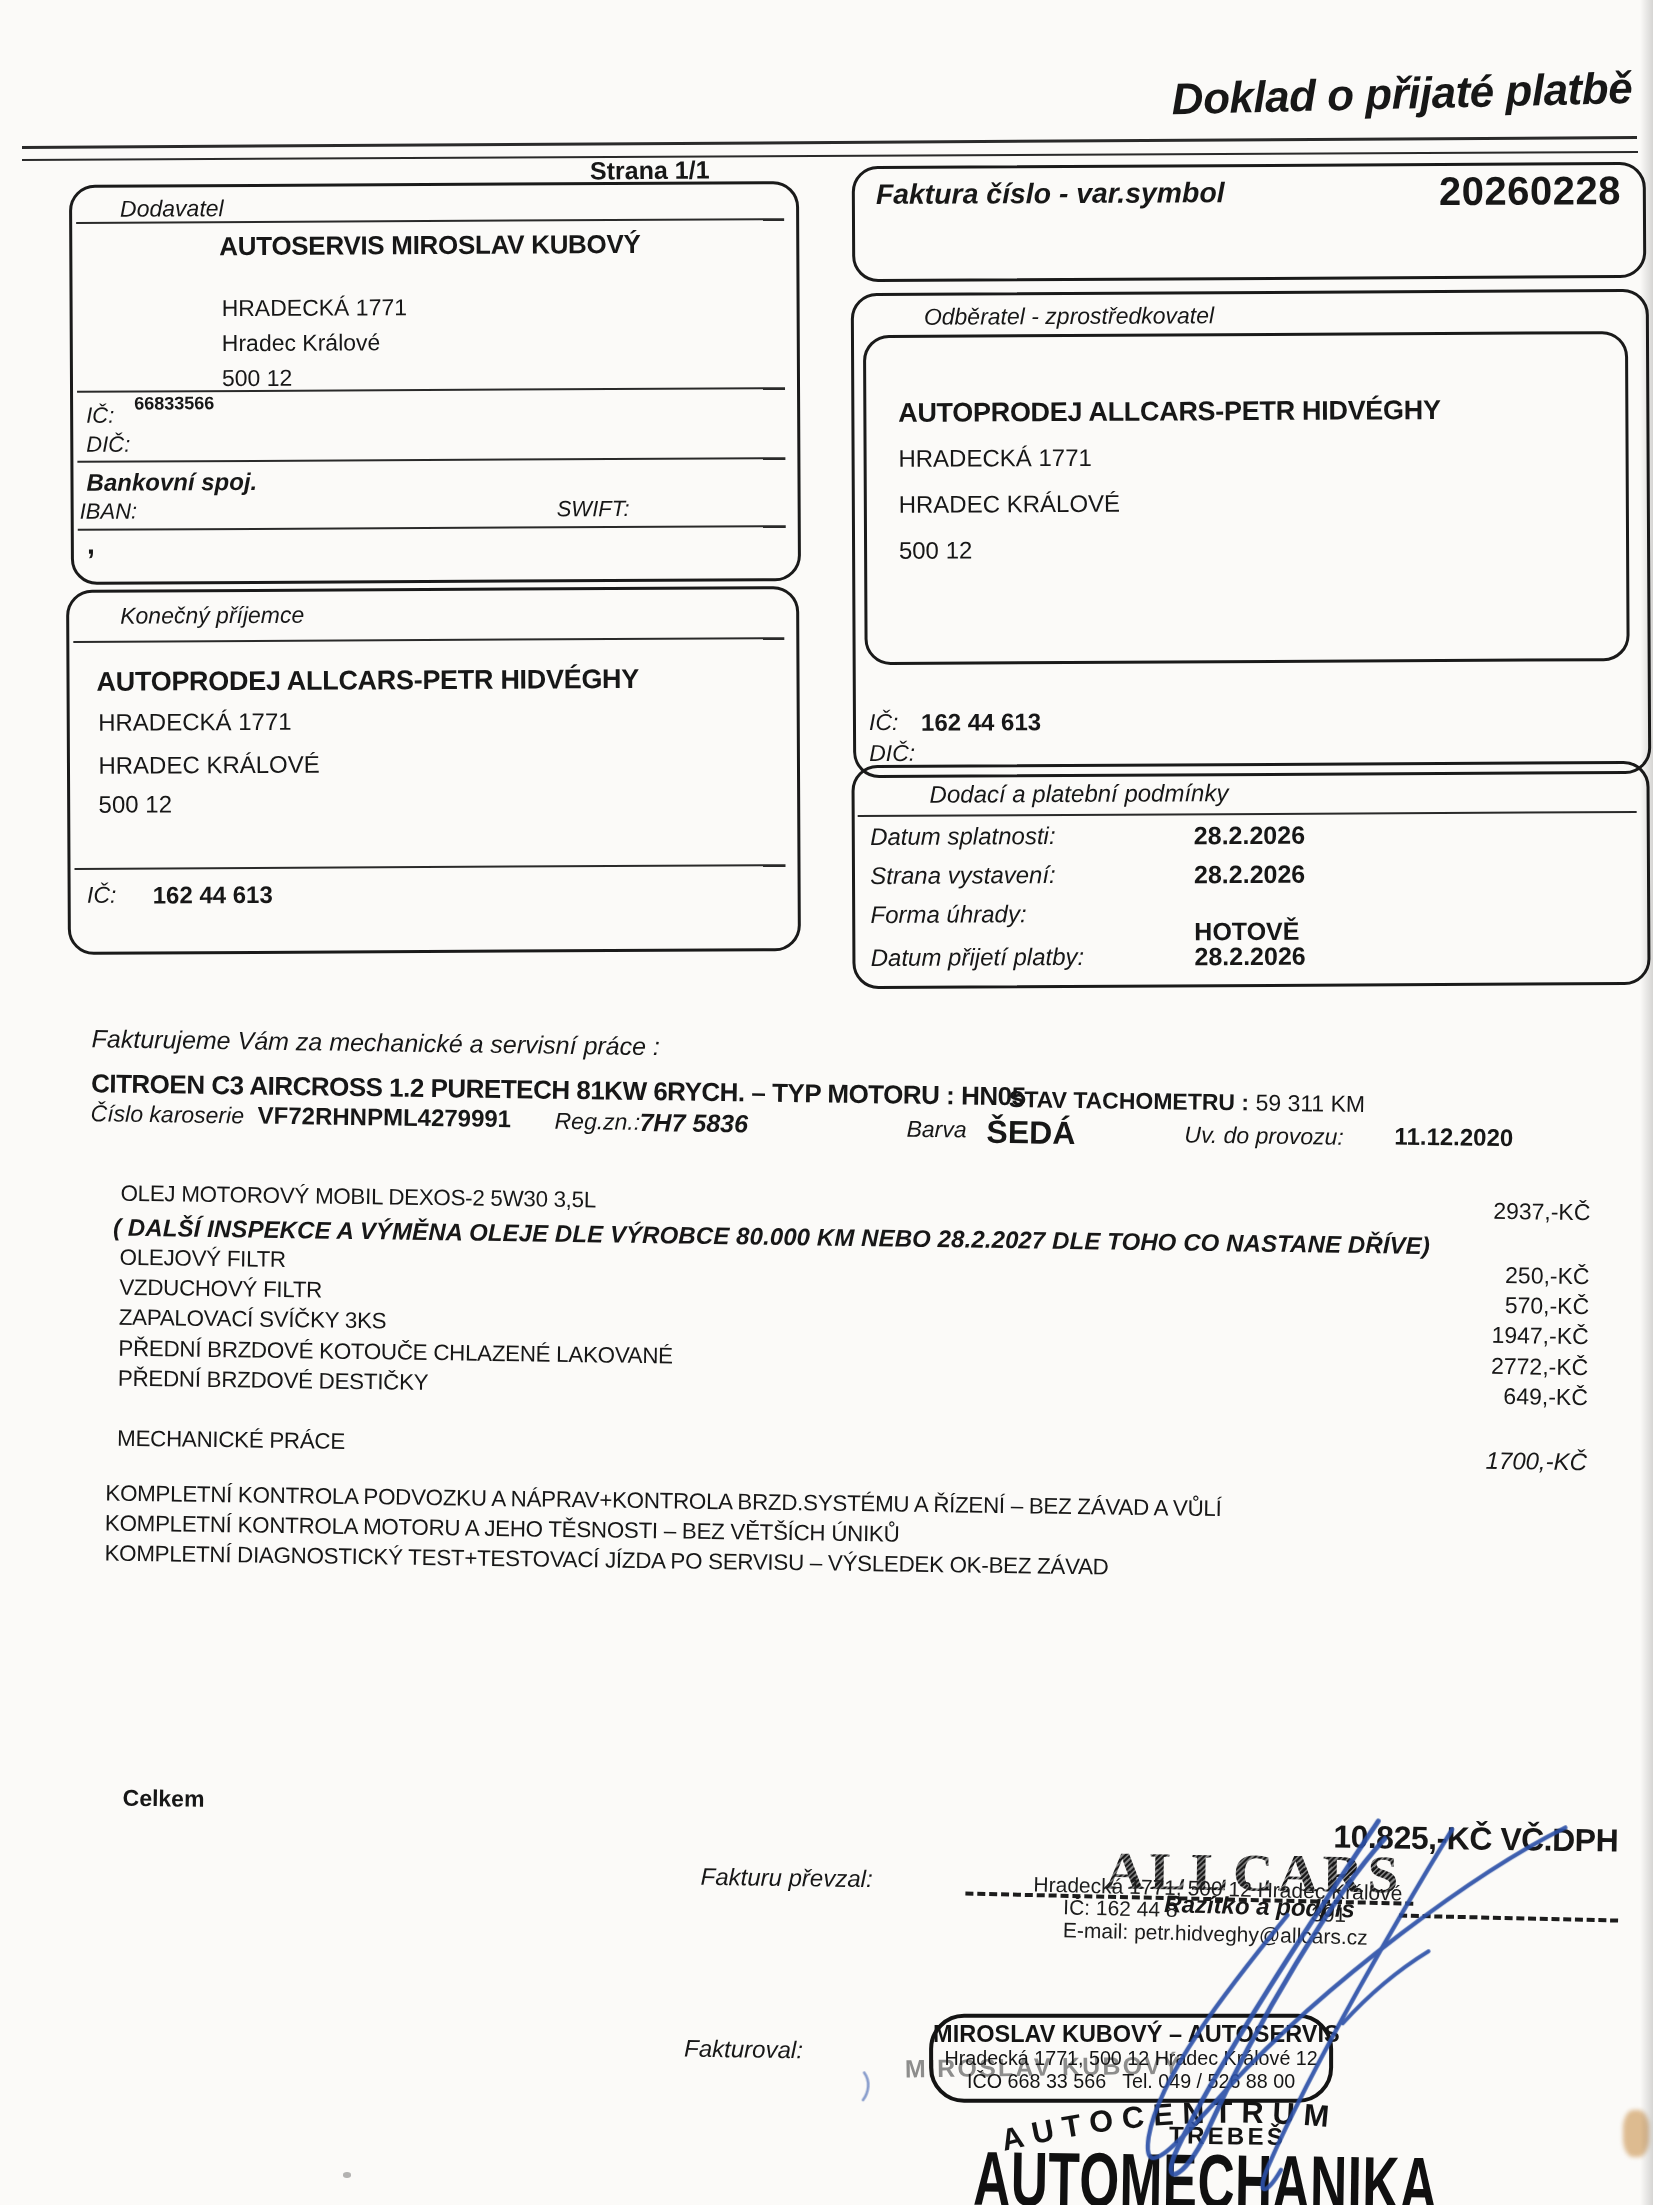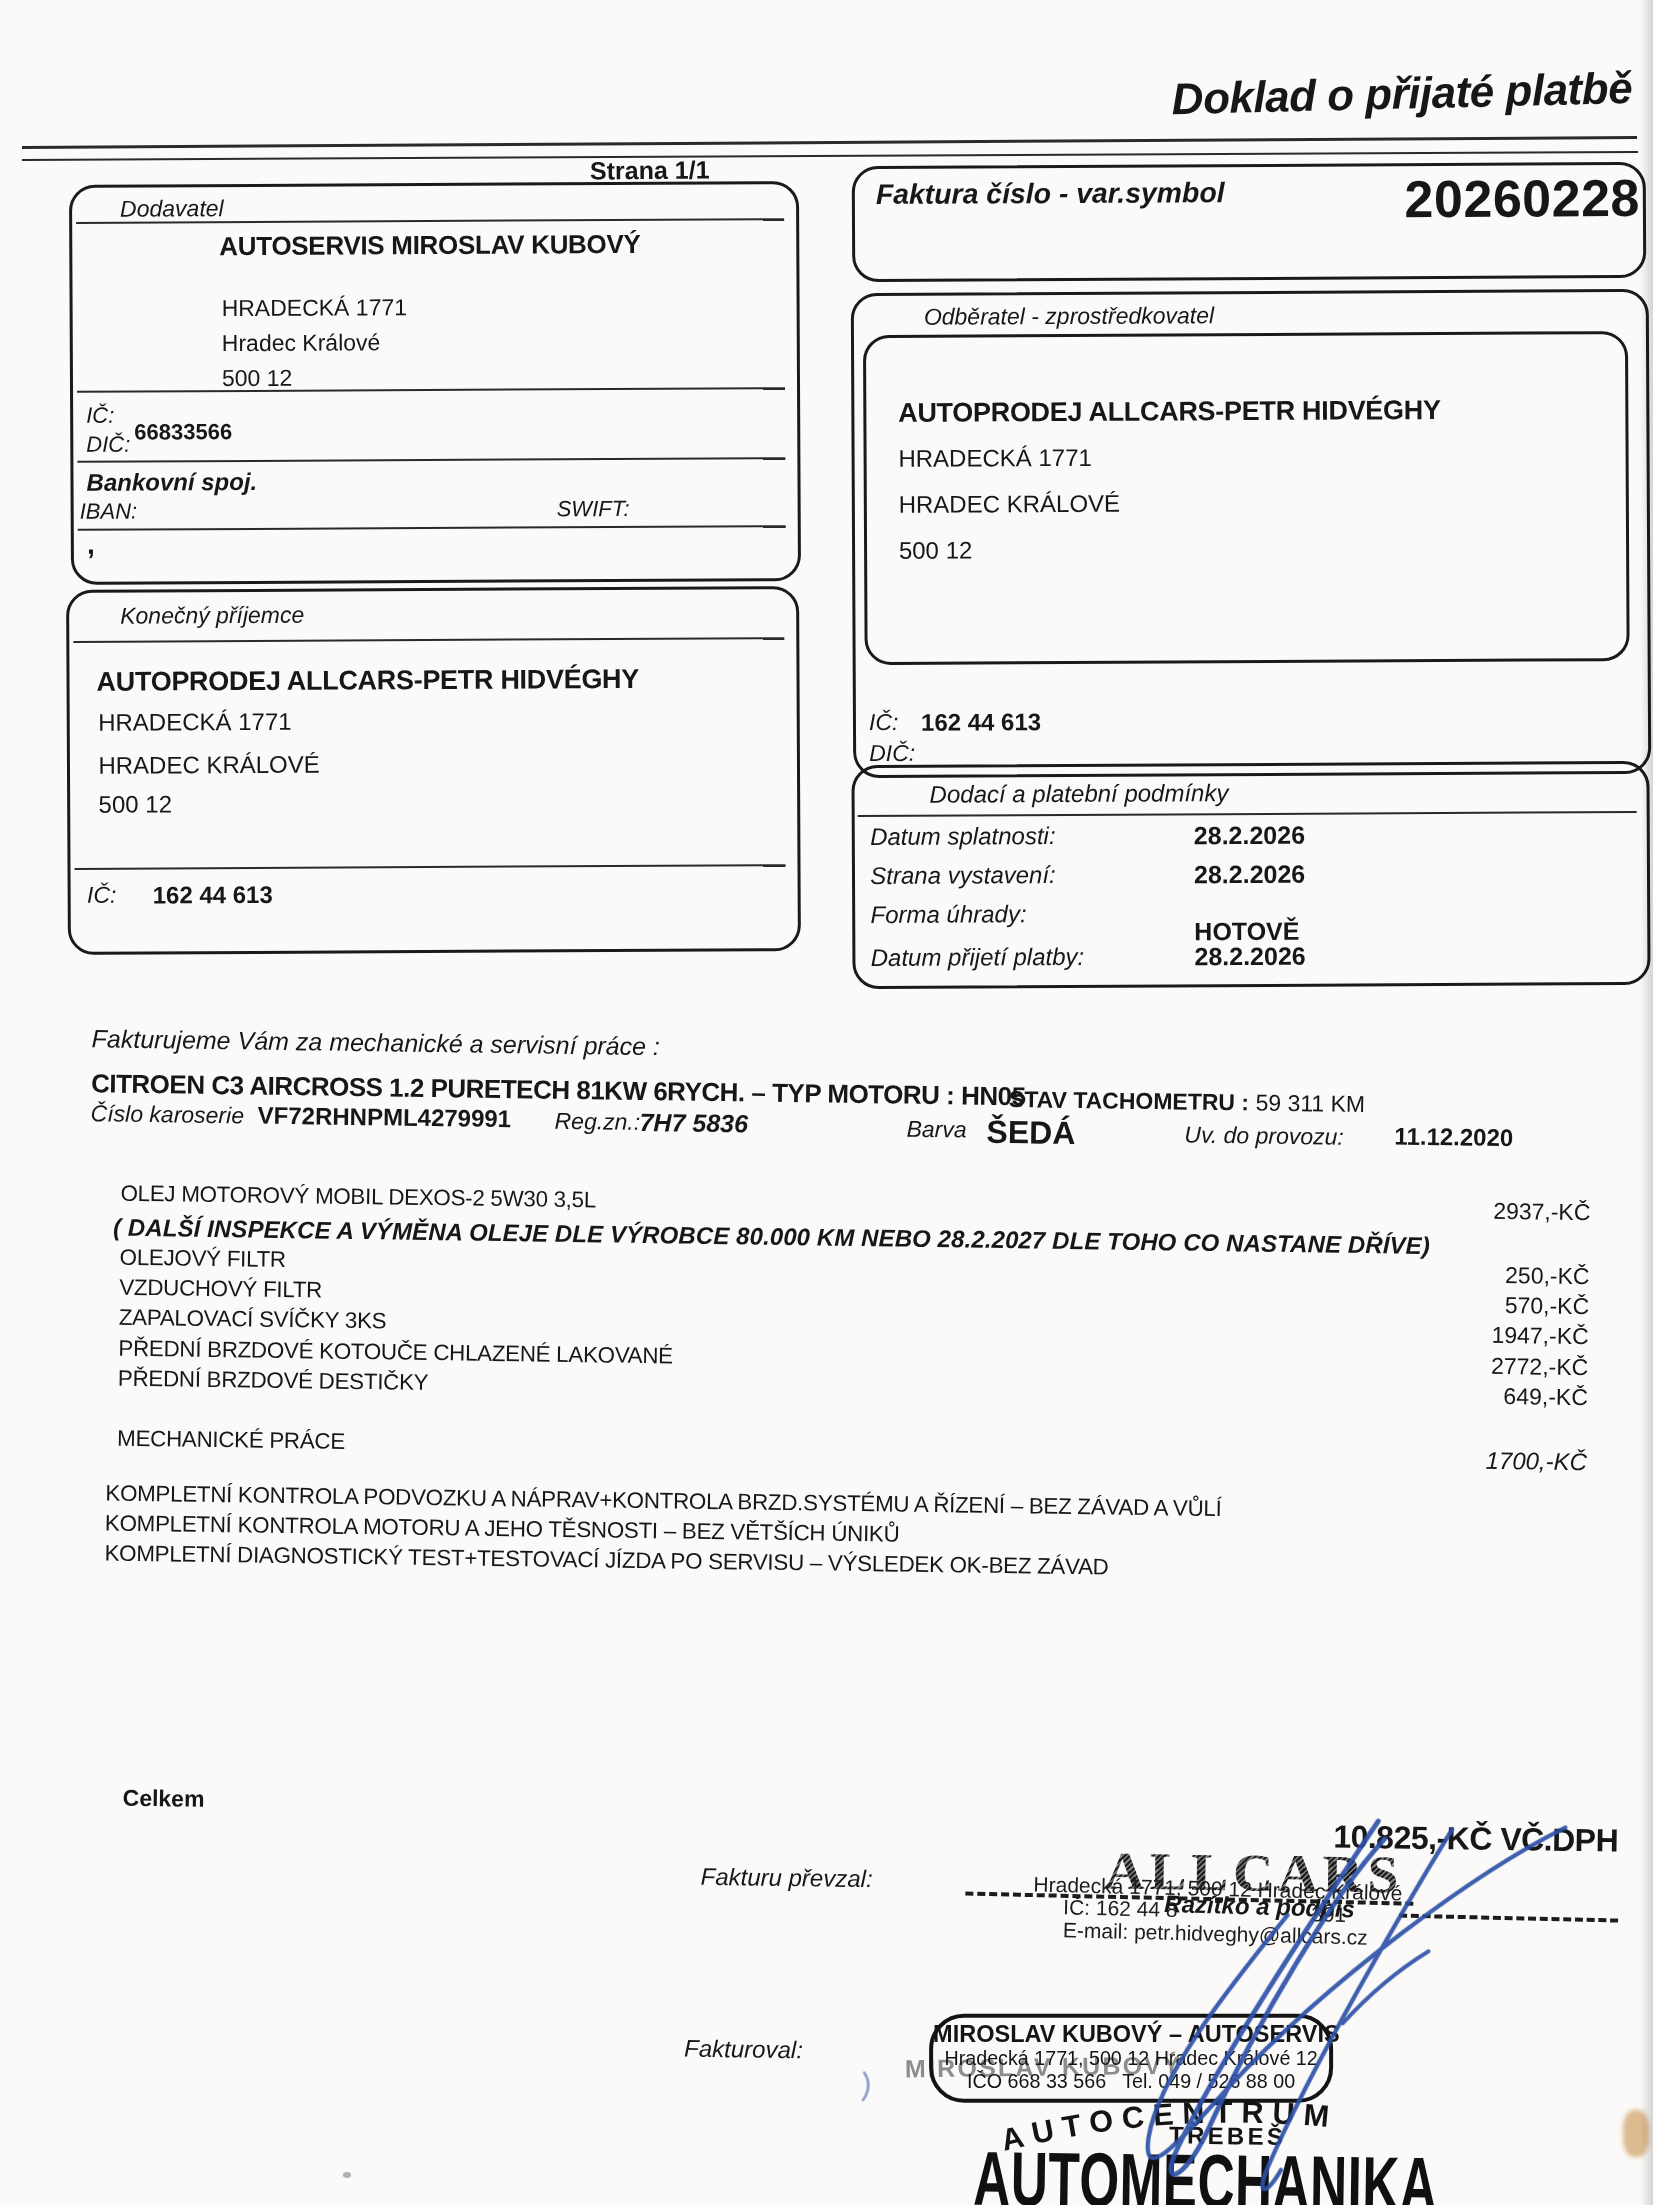--- a/index.html
+++ b/index.html
@@ -48,33 +48,33 @@
 
   <div class="box" style="left:70px;top:183px;width:724px;height:394px">
     <div class="abs lbl" style="left:48px;top:7.7px">Dodavatel</div>
     <div class="hr" style="left:4.4px;top:34px;width:708px;height:1.6px"></div>
     <div class="abs b" style="left:147px;top:44px;font-size:26px;letter-spacing:-0.3px">AUTOSERVIS MIROSLAV KUBOVÝ</div>
     <div class="abs" style="left:149px;top:108px;font-size:23px">HRADECKÁ 1771</div>
     <div class="abs" style="left:149px;top:143px;font-size:23px">Hradec Králové</div>
     <div class="abs" style="left:149px;top:178px;font-size:23px">500 12</div>
     <div class="hr" style="left:4.4px;top:203px;width:708px;height:1.6px"></div>
     <div class="abs it" style="left:13px;top:215px;font-size:22px">IČ:</div>
-    <div class="abs b" style="left:61px;top:232px;font-size:22px">66833566</div>
+    <div class="abs b" style="left:61px;top:206px;font-size:18px">66833566</div>
     <div class="abs it" style="left:13px;top:244px;font-size:22px">DIČ:</div>
     <div class="hr" style="left:4.4px;top:273px;width:708px;height:1.6px"></div>
     <div class="abs b it" style="left:13px;top:281px;font-size:24px">Bankovní spoj.</div>
     <div class="abs it" style="left:6px;top:311px;font-size:22px">IBAN:</div>
     <div class="abs it" style="left:483px;top:311px;font-size:22px">SWIFT:</div>
     <div class="hr" style="left:4.4px;top:341px;width:708px;height:1.6px"></div>
     <div class="abs b" style="left:13px;top:340px;font-size:28.4px">,</div>
   </div>
 
   <div class="box" style="left:852px;top:164px;width:788px;height:110px">
     <div class="abs b it" style="left:21px;top:8.8px;font-size:28.4px">Faktura číslo - var.symbol</div>
-    <div class="abs b" style="right:3px;top:3.3px;font-size:52px;letter-spacing:0.5px">20260228</div>
+    <div class="abs b" style="right:22px;top:3.3px;font-size:40px;letter-spacing:0.5px">20260228</div>
   </div>
 
   <div class="box" style="left:852px;top:291px;width:792px;height:479px">
     <div class="abs lbl" style="left:70px;top:7.7px">Odběratel - zprostředkovatel</div>
     <div class="box" style="left:8.8px;top:39px;width:759px;height:324px;border-width:3.3px;transform:none">
       <div class="abs b" style="left:32px;top:60px;font-size:27px;letter-spacing:-0.3px">AUTOPRODEJ ALLCARS-PETR HIDVÉGHY</div>
       <div class="abs" style="left:32px;top:107px;font-size:24px">HRADECKÁ 1771</div>
       <div class="abs" style="left:32px;top:153px;font-size:24px">HRADEC KRÁLOVÉ</div>
       <div class="abs" style="left:32px;top:199px;font-size:24px">500 12</div>
     </div>

